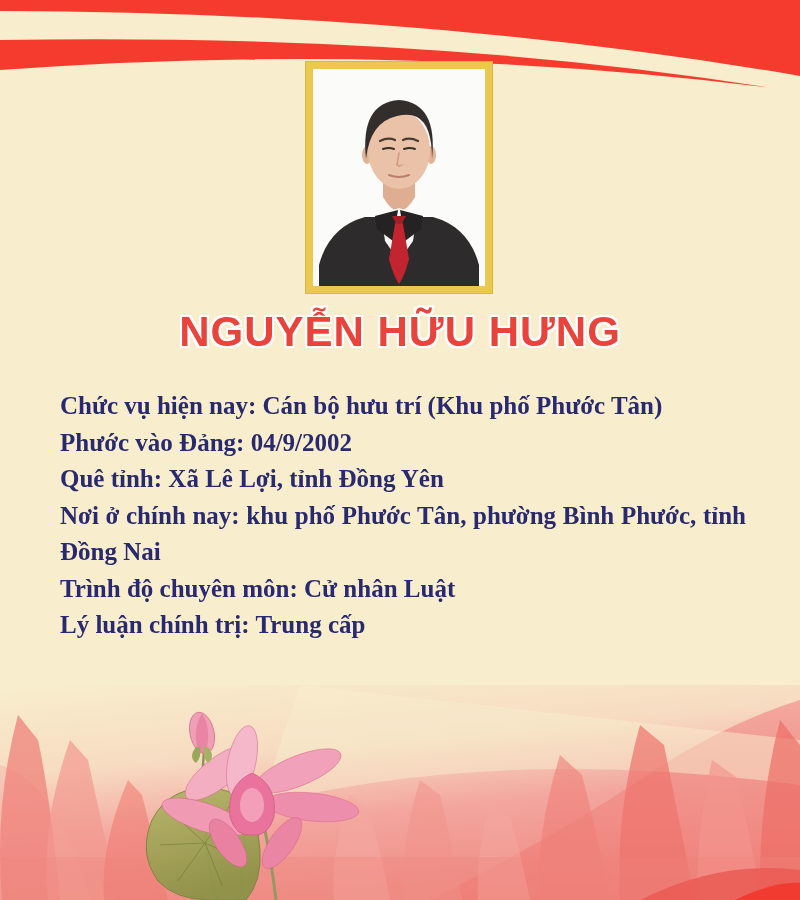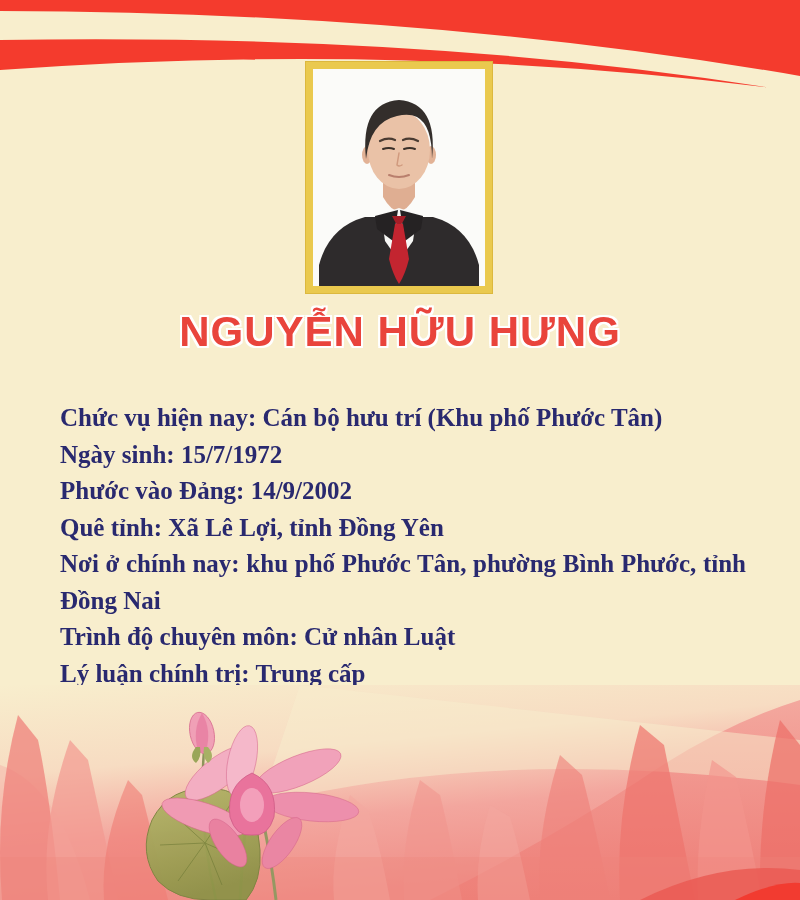--- a/index.html
+++ b/index.html
@@ -26,21 +26,21 @@
     position:absolute; top:308px; left:0; width:800px;
     margin:0; text-align:center;
     font-family:"Liberation Sans", sans-serif;
     font-size:42px; font-weight:bold; letter-spacing:1px;
     color:#e9443c;
     text-shadow:-2px -2px 0 #fff, 2px -2px 0 #fff, -2px 2px 0 #fff, 2px 2px 0 #fff,
                 0 -2px 0 #fff, 0 2px 0 #fff, -2px 0 0 #fff, 2px 0 0 #fff;
   }
   
   .info {
-    position:absolute; left:60px; top:400px; width:686px;
+    position:absolute; left:60px; top:388px; width:686px;
     color:#29296f;
     font-size:25px; font-weight:bold; line-height:36.5px;
   }
   .info p { margin:0; }
   .info p.justify { text-align:justify; }
   
   .flowers { position:absolute; left:0; bottom:0; width:800px; height:215px; display:block; }
 </style>
 </head>
 <body>
@@ -80,22 +80,21 @@
       <path d="M91,80 Q97,78 102,80" stroke="#3a2f28" stroke-width="2" fill="none" stroke-linecap="round"></path>
       <path d="M86,84 L84,96 Q86,98 89,96" stroke="#d09a7e" stroke-width="1.5" fill="none" stroke-linecap="round"></path>
       <path d="M76,106 Q86,110 96,106" stroke="#b97f6d" stroke-width="2" fill="none" stroke-linecap="round"></path>
     </svg>
   </div>
 
   <h1 class="name">NGUYỄN HỮU HƯNG</h1>
 
   <div class="info">
     <p><span>Chức vụ hiện nay:</span> <span>Cán bộ hưu trí (Khu phố Phước Tân)</span></p>
-    <p><span>Ngày sinh:</span> <span>15/7/1972</span></p>
-    <p><span>Phước vào Đảng:</span> <span>14/9/2002</span></p>
+    <p><span>Phước vào Đảng:</span> <span>04/9/2002</span></p>
     <p><span>Quê tỉnh:</span> <span>Xã Lê Lợi, tỉnh Đồng Yên</span></p>
     <p class="justify"><span>Nơi ở chính nay:</span> <span>khu phố Phước Tân, phường Bình Phước, tỉnh Đồng Nai</span></p>
     <p><span>Trình độ chuyên môn:</span> <span>Cử nhân Luật</span></p>
     <p><span>Lý luận chính trị:</span> <span>Trung cấp</span></p>
   </div>
 
   <svg class="flowers" viewBox="0 0 800 215" aria-hidden="true">
     <defs>
       <linearGradient id="gBase" x1="0" y1="0" x2="0.35" y2="1">
         <stop offset="0" stop-color="#f8eecd"></stop>

